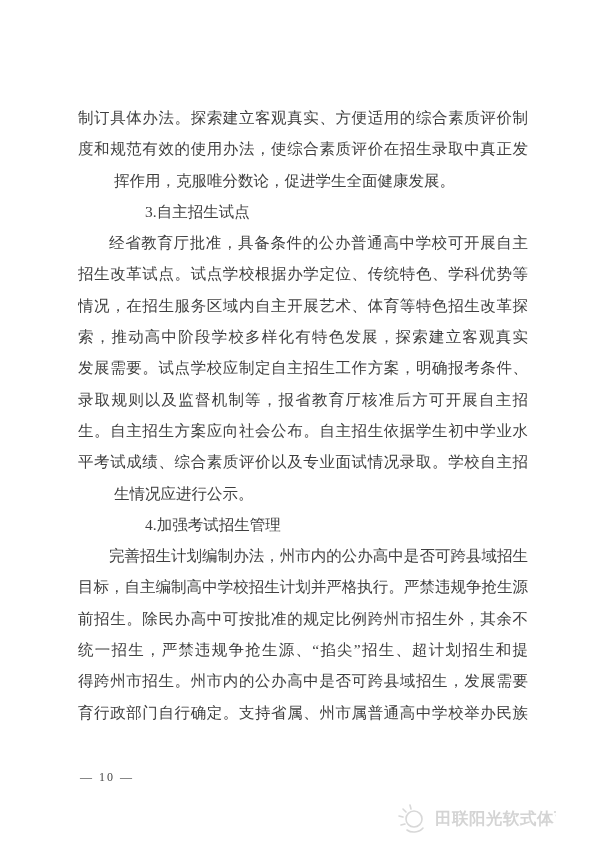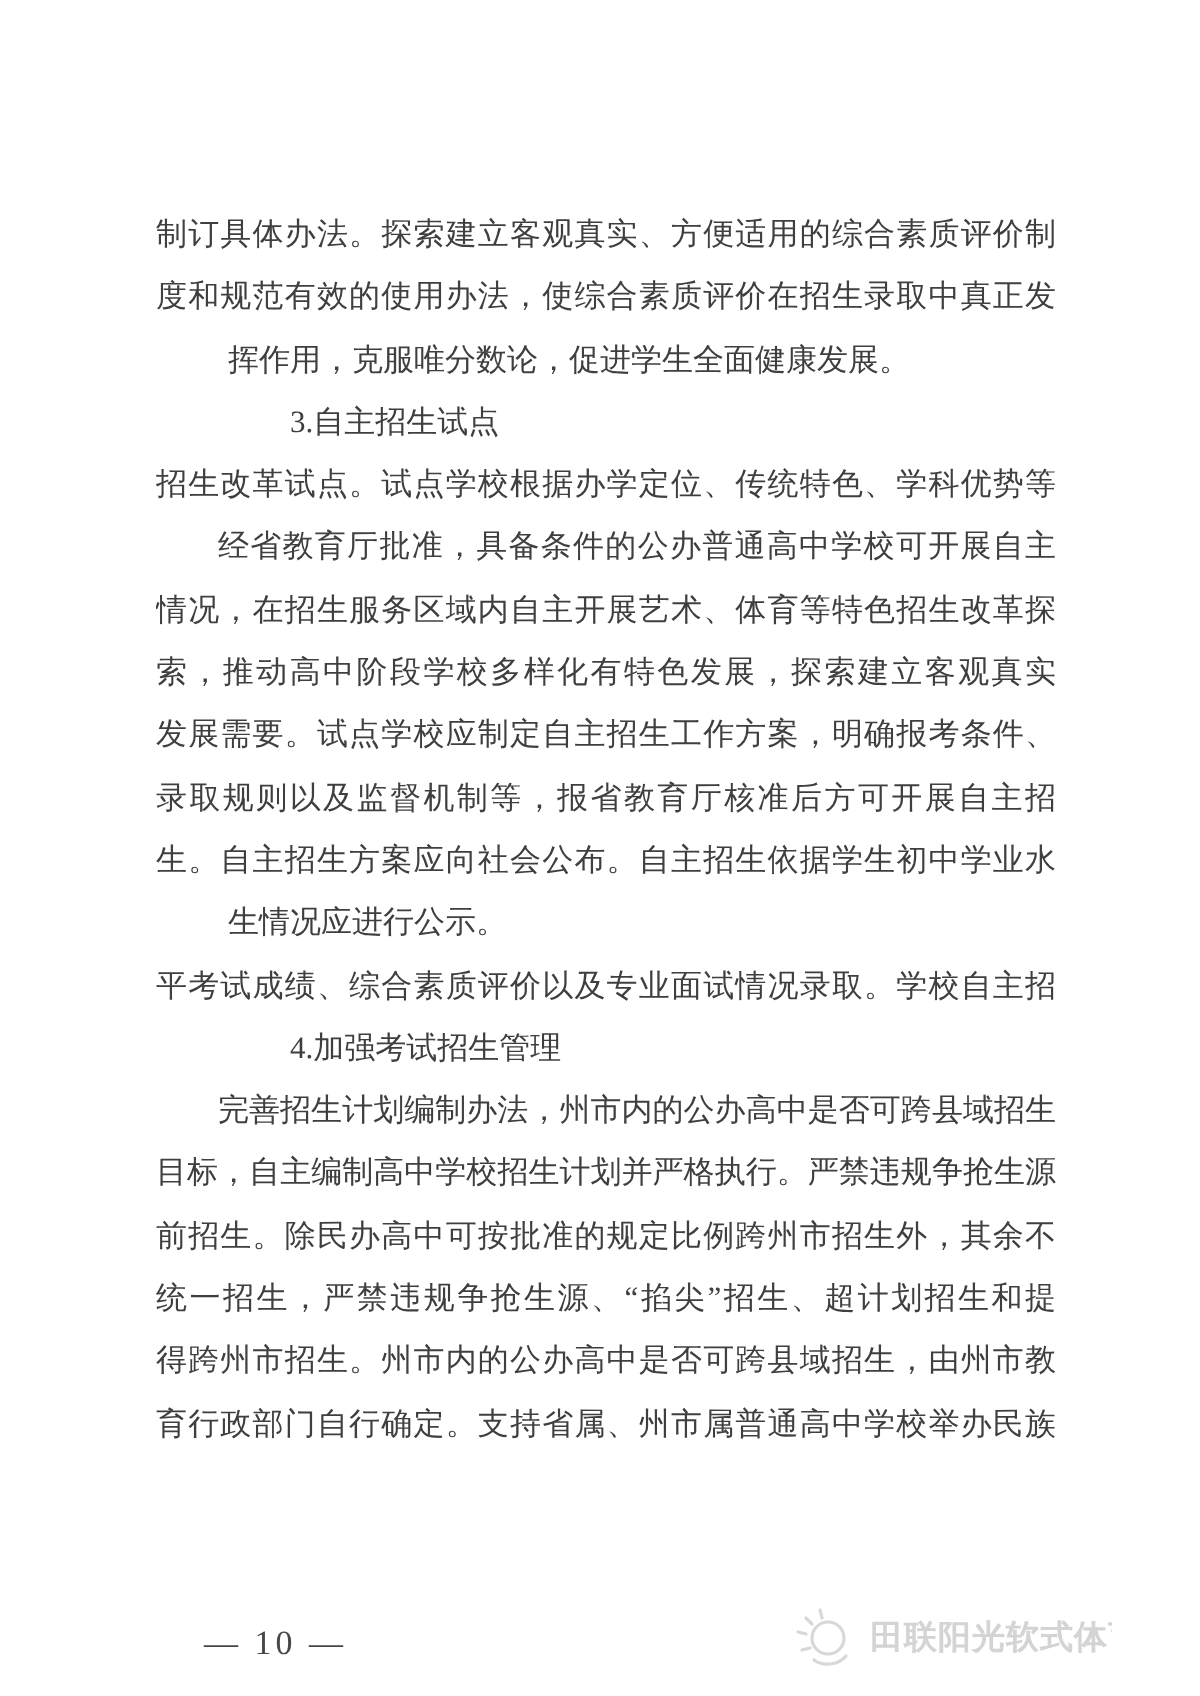--- a/index.html
+++ b/index.html
@@ -33,28 +33,27 @@
   .line.flush {
     text-align-last: left;
     margin-left: 36px;
   }
   .line.ind {
     padding-left: 31px;
     font-family: Liberation Serif, serif;
   }
   .page-num {
     position: absolute;
-    left: 102px;
+    left: 80px;
     top: 762px;
-    font-size: 17px;
+    font-size: 12px;
     line-height: 31px;
     color: #474747;
     letter-spacing: 2px;
     font-family: "Liberation Serif", "DejaVu Serif", serif;
-    margin-top: 44px;
   }
   .watermark {
     position: absolute;
     left: 393px;
     top: 800px;
     display: flex;
     align-items: center;
     color: #d4d4d4;
   }
   .wm-icon {
@@ -74,35 +73,35 @@
 </head>
 <body>
 
 <div class="page">
 
   <div class="text-block">
     <div class="line">制订具体办法。探索建立客观真实、方便适用的综合素质评价制</div>
     <div class="line">度和规范有效的使用办法，使综合素质评价在招生录取中真正发</div>
     <div class="line flush">挥作用，克服唯分数论，促进学生全面健康发展。</div>
     <div class="line flush ind">3.自主招生试点</div>
+    <div class="line ind">经省教育厅批准，具备条件的公办普通高中学校可开展自主</div>
     <div class="line">招生改革试点。试点学校根据办学定位、传统特色、学科优势等</div>
-    <div class="line ind">经省教育厅批准，具备条件的公办普通高中学校可开展自主</div>
     <div class="line">情况，在招生服务区域内自主开展艺术、体育等特色招生改革探</div>
     <div class="line">索，推动高中阶段学校多样化有特色发展，探索建立客观真实</div>
     <div class="line">发展需要。试点学校应制定自主招生工作方案，明确报考条件、</div>
     <div class="line">录取规则以及监督机制等，报省教育厅核准后方可开展自主招</div>
     <div class="line">生。自主招生方案应向社会公布。自主招生依据学生初中学业水</div>
+    <div class="line">平考试成绩、综合素质评价以及专业面试情况录取。学校自主招</div>
     <div class="line flush">生情况应进行公示。</div>
-    <div class="line">平考试成绩、综合素质评价以及专业面试情况录取。学校自主招</div>
     <div class="line flush ind">4.加强考试招生管理</div>
     <div class="line ind">完善招生计划编制办法，州市内的公办高中是否可跨县域招生</div>
     <div class="line">目标，自主编制高中学校招生计划并严格执行。严禁违规争抢生源</div>
     <div class="line">前招生。除民办高中可按批准的规定比例跨州市招生外，其余不</div>
     <div class="line">统一招生，严禁违规争抢生源、“掐尖”招生、超计划招生和提</div>
-    <div class="line">得跨州市招生。州市内的公办高中是否可跨县域招生，由州市教</div>
+    <div class="line">得跨州市招生。州市内的公办高中是否可跨县域招生，发展需要</div>
     <div class="line">育行政部门自行确定。支持省属、州市属普通高中学校举办民族</div>
   </div>
 
   <div class="page-num">— 10 —</div>
 
   <div class="watermark">
     <span class="wm-icon">
       <svg width="38" height="38" viewBox="0 0 38 38" xmlns="http://www.w3.org/2000/svg">
         <g fill="none" stroke="#d8d8d8" stroke-width="1.6" stroke-linecap="round">
           <circle cx="21" cy="19" r="8"></circle>

